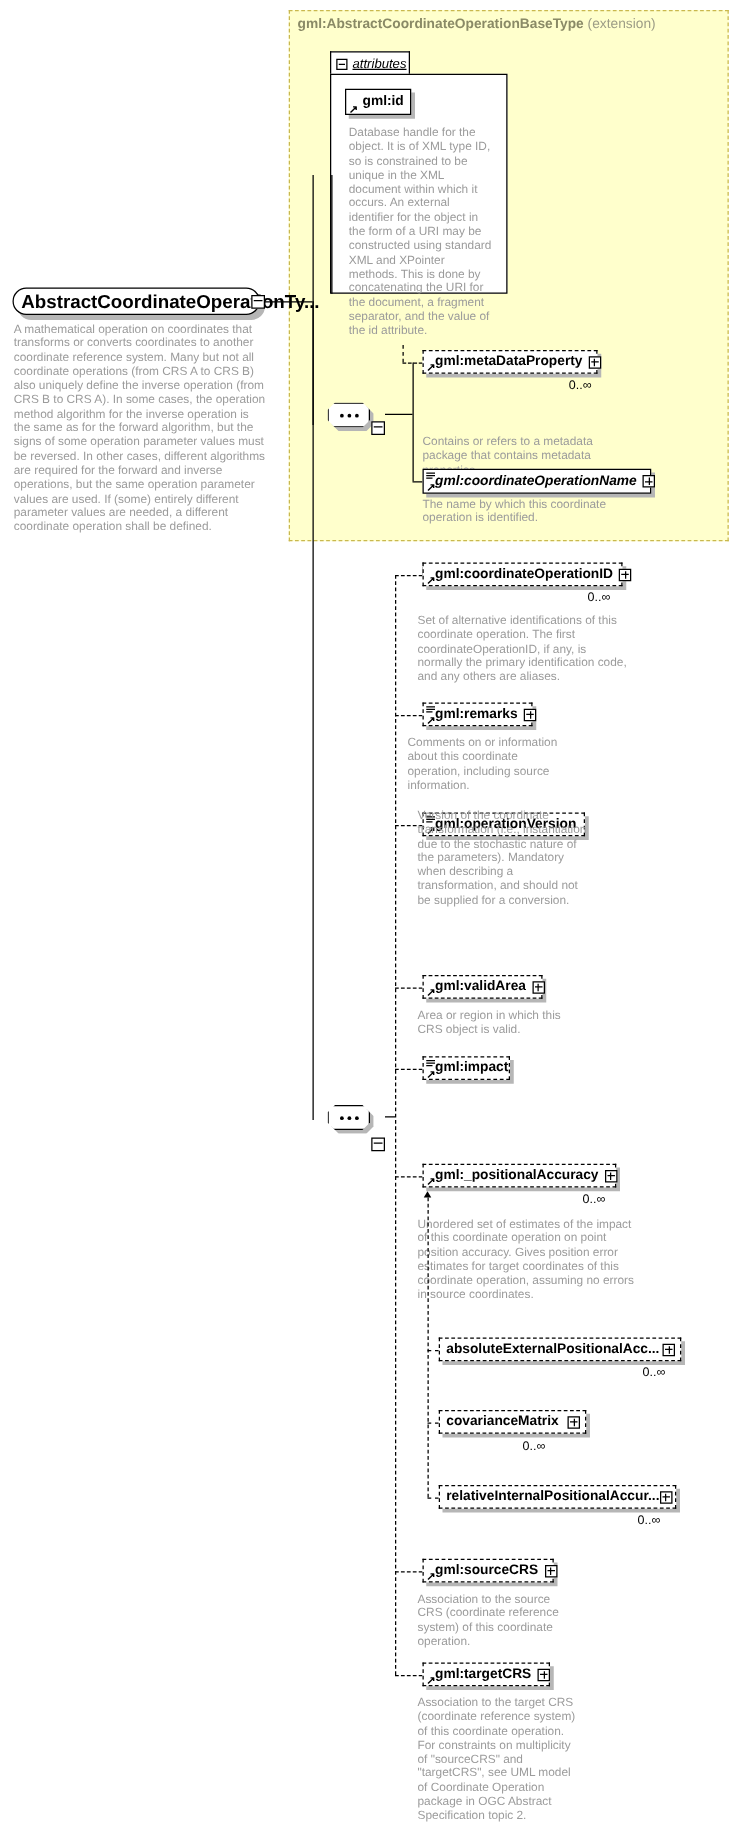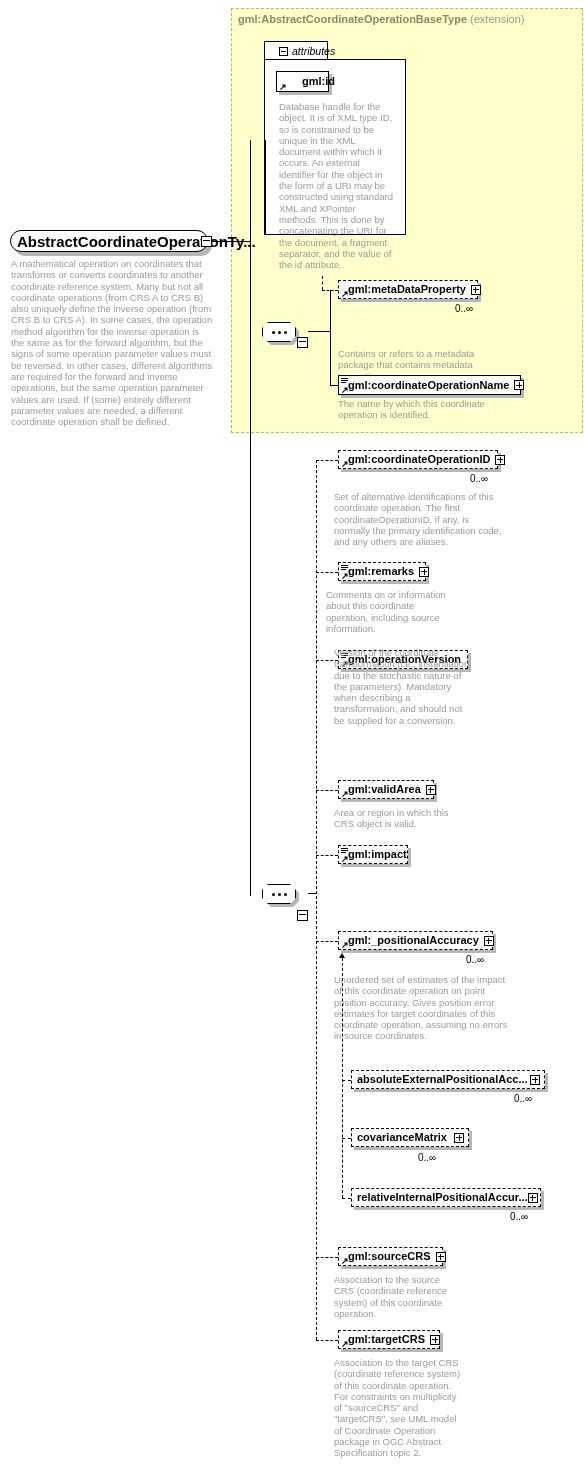--- a/index.html
+++ b/index.html
@@ -41,21 +41,22 @@
     border: 1.5px solid #000;
     background: #ffffff;
   }
   .attr-tab {
     border: 1.5px solid #000;
     border-bottom: none;
     background: #ffffff;
     display: flex;
     align-items: center;
     gap: 4px;
-    padding-left: 14px;
+    padding-left: 4px;
+    text-decoration: underline;
   }
   .attr-tab-label {
     font-size: 10.5px;
     font-style: italic;
     color: #000;
     white-space: nowrap;
   }
   .minus-sq {
     width: 9px; height: 9px;
     border: 1px solid #000;
@@ -232,21 +233,21 @@
 
   <div class="abs attr-tab" style="left:264px; top:41px; width:64px; height:19px;">
     <span class="minus-sq"></span>
     <span class="attr-tab-label">attributes</span>
   </div>
   <div class="abs attr-box" style="left:264px; top:59px; width:142px; height:176px;"></div>
 
   <div class="abs node-shadow" style="left:279px; top:74px; width:53px; height:21px;"></div>
   <div class="abs node solid" style="left:276px; top:71px; width:53px; height:21px;">
     <span class="ref-arrow">↗</span>
-    <span class="node-label" style="margin-left:20px;">gml:id</span>
+    <span class="node-label" style="margin-left:8px;">gml:id</span>
   </div>
   <div class="abs doc" style="left:279px; top:101px; width:118px;">Database handle for the object.  It is of XML type ID, so is constrained to be unique in the XML document within which it occurs.  An external identifier for the object in the form of a URI may be constructed using standard XML and XPointer methods.  This is done by concatenating the URI for the document, a fragment separator, and the value of the id attribute.</div>
 
   <div class="v-line" style="left:265px; top:140px; height:95px;"></div>
 
   <div class="seq-conn" style="left:262px; top:322px; width:52px; height:26px;">
     <div class="seq-oct-sh"></div>
     <div class="seq-oct"></div>
     <div class="seq-dots">
         <span></span>
@@ -272,21 +273,21 @@
   <div class="abs doc" style="left:338px; top:320px; width:140px;margin-top:28px;">Contains or refers to a metadata package that contains metadata properties.</div>
 
   <div class="abs node-shadow" style="left:341px; top:378px; width:183px; height:20px;"></div>
   <div class="abs node solid" style="left:338px; top:375px; width:183px; height:20px;">
     <span class="seq-glyph">
         <i></i>
         <i></i>
         <i></i>
       </span>
     <span class="ref-arrow">↗</span>
-    <span class="node-label" style="margin-left:4px;">gml:coordinateOperationName</span>
+    <span class="node-label" style="margin-left:4px;font-style:italic;">gml:coordinateOperationName</span>
     <span class="plus-sq"></span>
   </div>
   <div class="abs doc" style="left:338px; top:398px; width:150px;">The name by which this coordinate operation is identified.</div>
 
   <div class="seq-conn" style="left:262px; top:884px; width:52px; height:26px;">
     <div class="seq-oct-sh"></div>
     <div class="seq-oct"></div>
     <div class="seq-dots">
         <span></span>
         <span></span>

